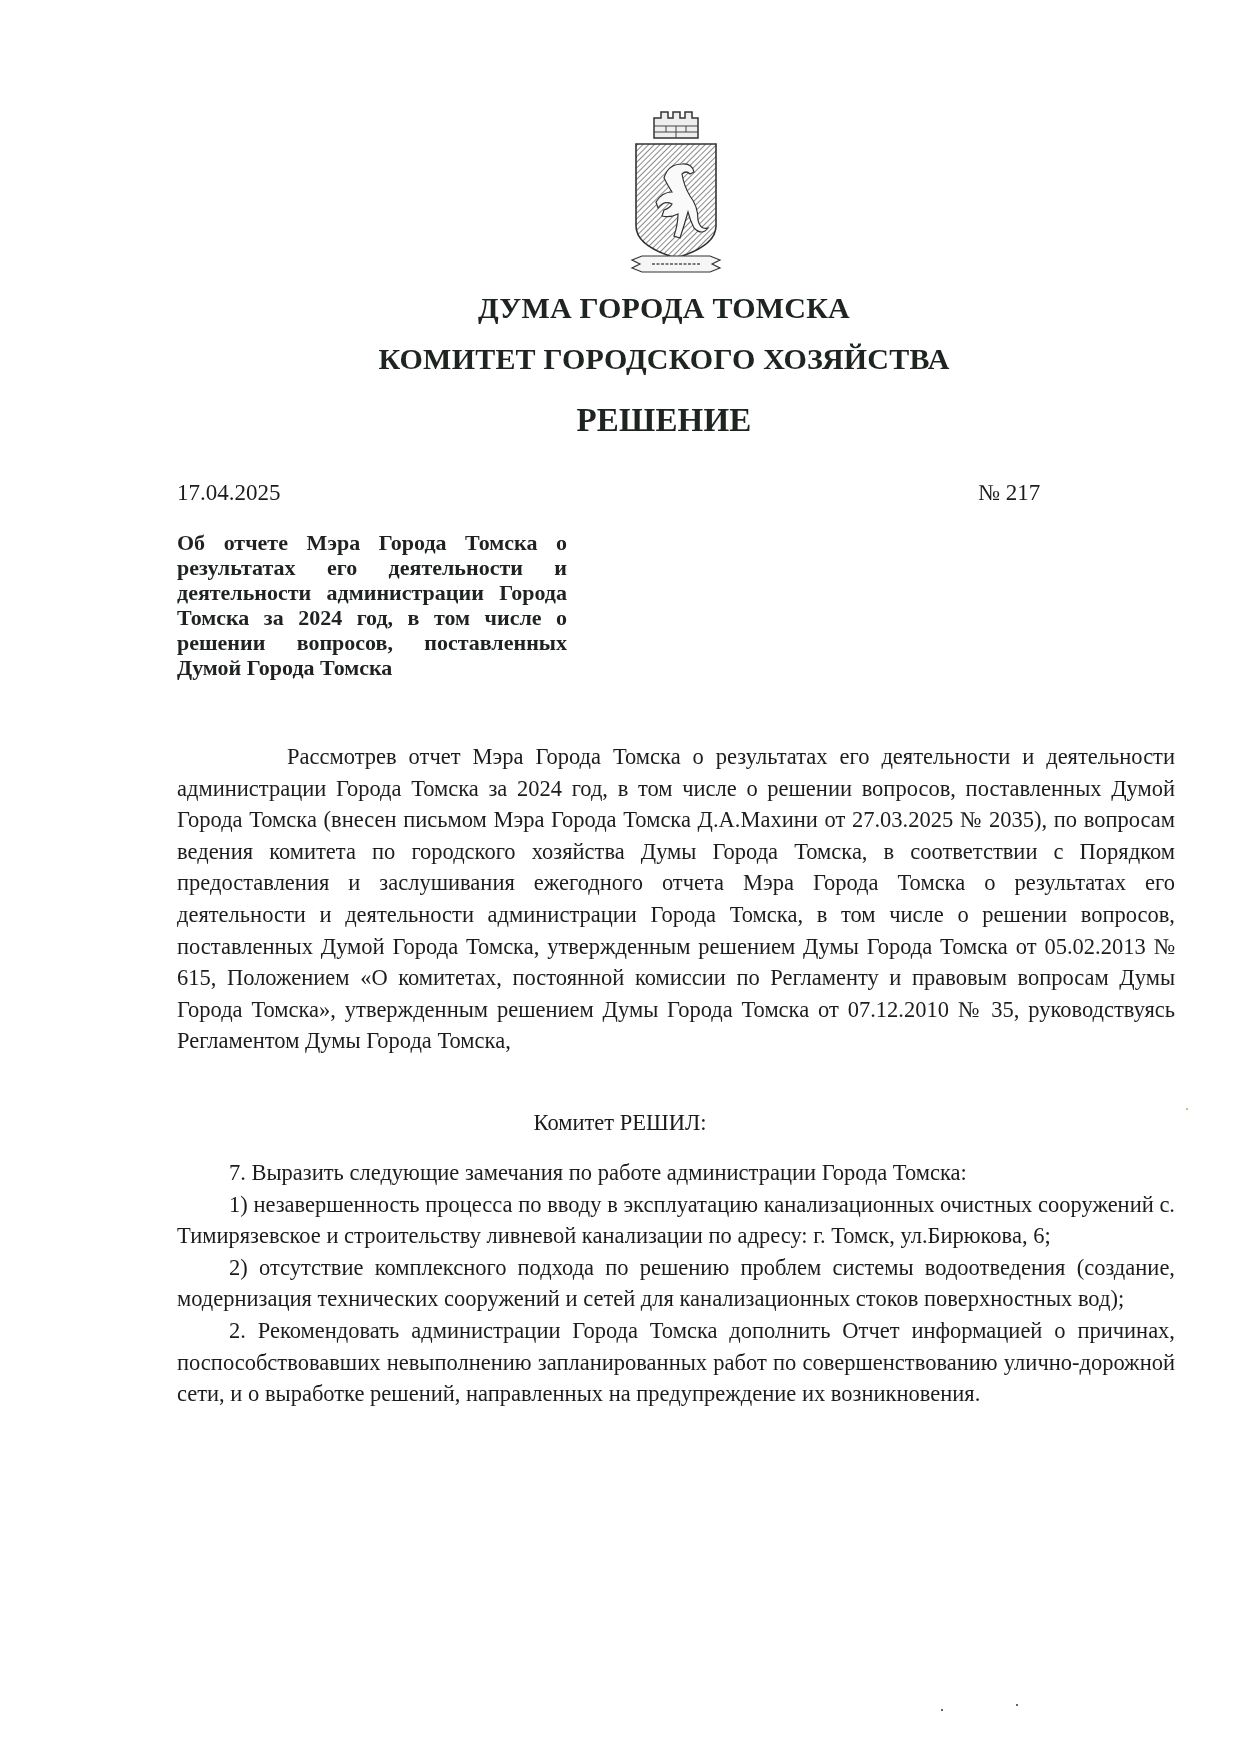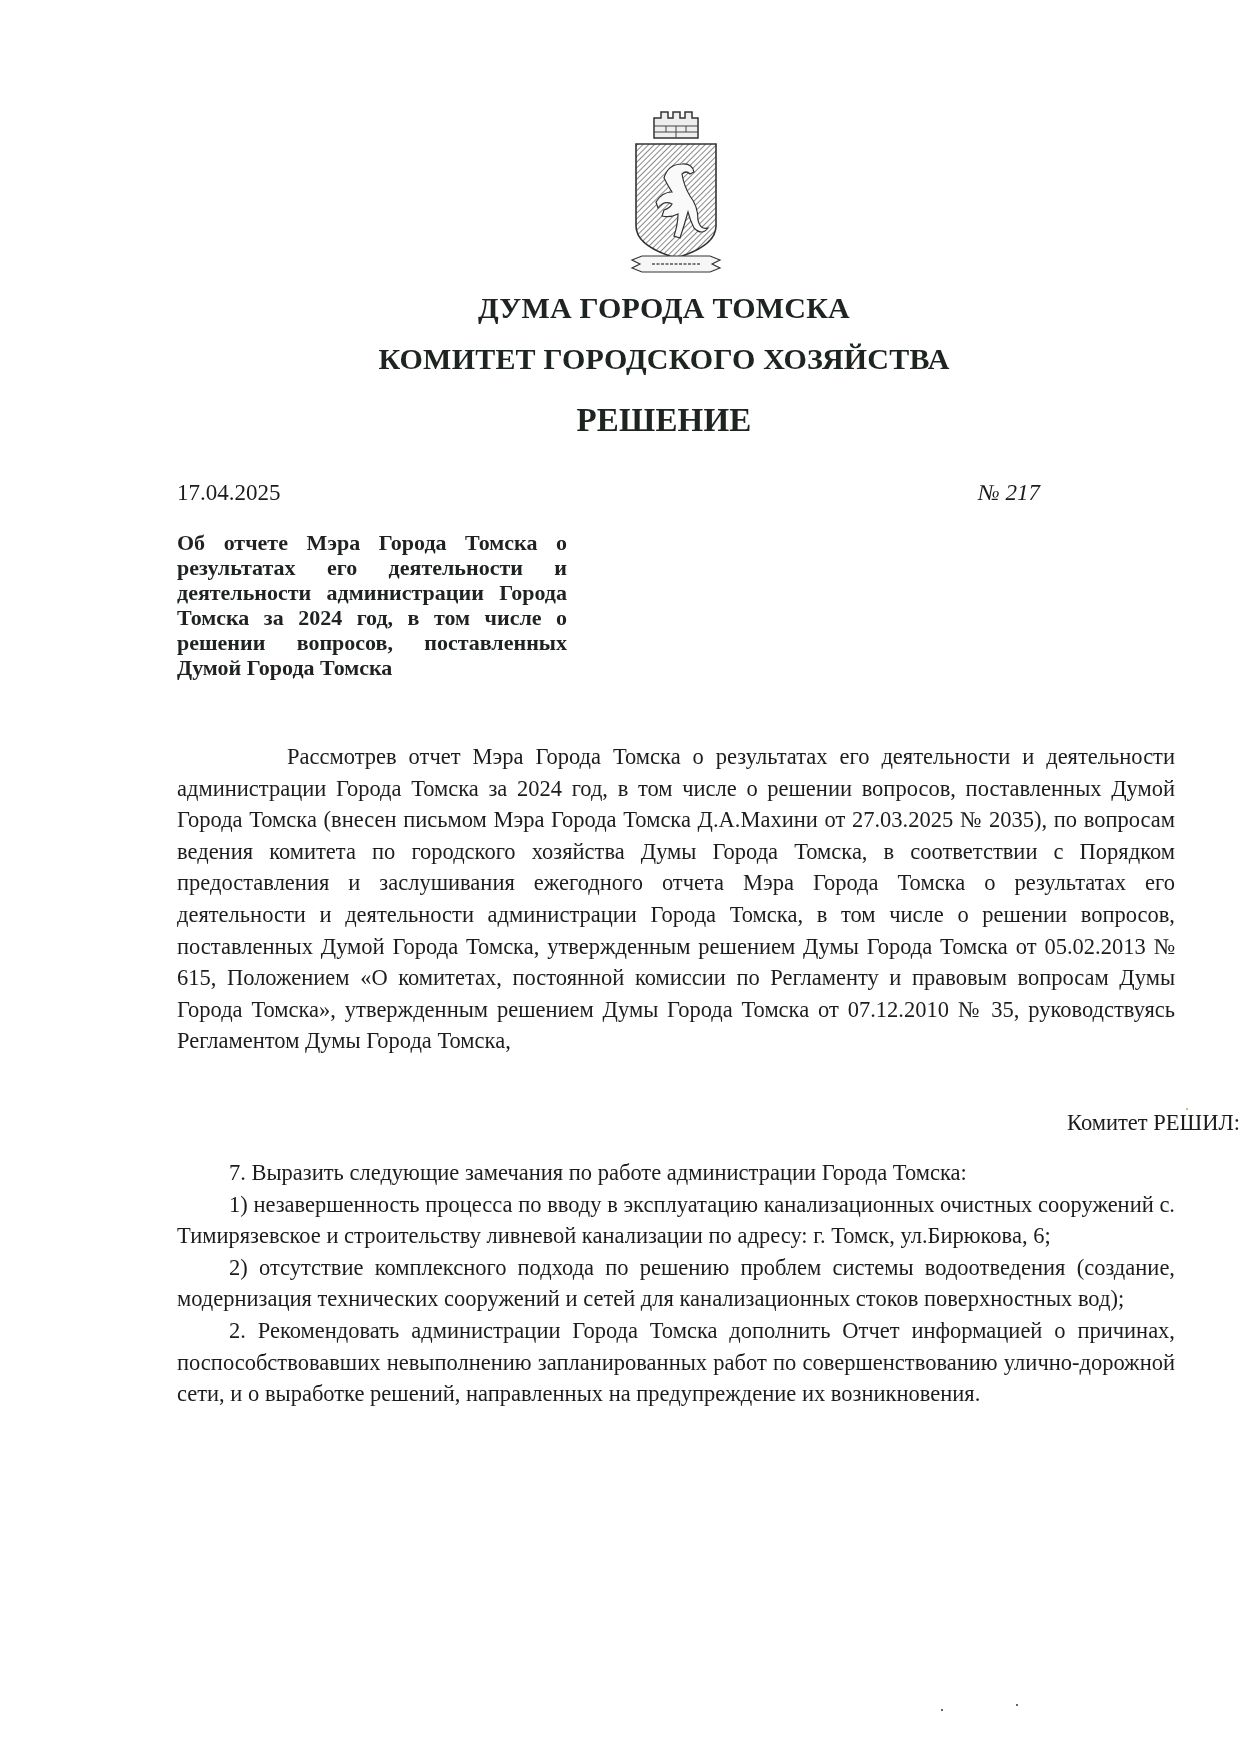--- a/index.html
+++ b/index.html
@@ -14,35 +14,35 @@
 
     .header-line {
       position: absolute; left: 0; width: 1240px; text-align: center;
       font-weight: bold; color: #1e2420; letter-spacing: 0.2px; padding-left: 44px;
     }
     .h-duma { top: 291px; font-size: 30px; }
     .h-committee { top: 342px; font-size: 30px; }
     .h-decision { top: 402px; font-size: 33px; }
 
     .date { position: absolute; left: 177px; top: 480px; font-size: 23px; }
-    .number { position: absolute; left: 978px; top: 480px; font-size: 23px; font-style: italic; }
+    .number { position: absolute; left: 978px; top: 480px; font-size: 23px; }
 
     .subject {
       position: absolute; left: 177px; top: 530px; width: 390px;
       font-size: 22px; line-height: 25px; font-weight: bold;
       text-align: justify; text-align-last: left; color: #1e2220;
     }
 
     .body-text {
       position: absolute; left: 177px; width: 998px;
       font-size: 22.5px; line-height: 31.6px; text-align: justify;
       color: #1c1c1c;
     }
     .preamble { top: 741px; text-indent: 110px; }
-    .resolved { position: absolute; left: 0; width: 1240px; top: 1110px; text-align: right; font-size: 22.5px; }
+    .resolved { position: absolute; left: 0; width: 1240px; top: 1110px; text-align: center; font-size: 22.5px; }
     .items { top: 1157px; }
     .items p { margin: 0; text-indent: 52px; }
 
     .speck { position: absolute; width: 2px; height: 2px; background: #333; border-radius: 1px; }
   </style>
 </head>
 <body>
 
 <div class="page">
 

